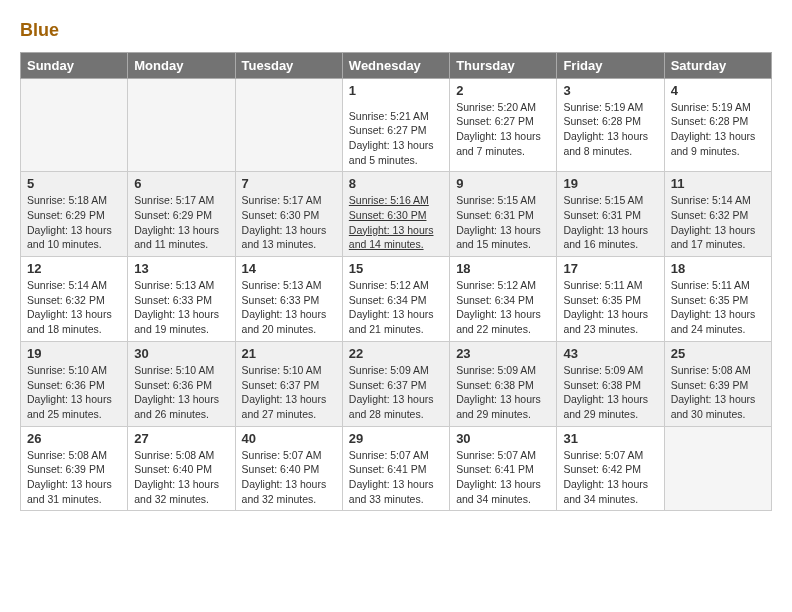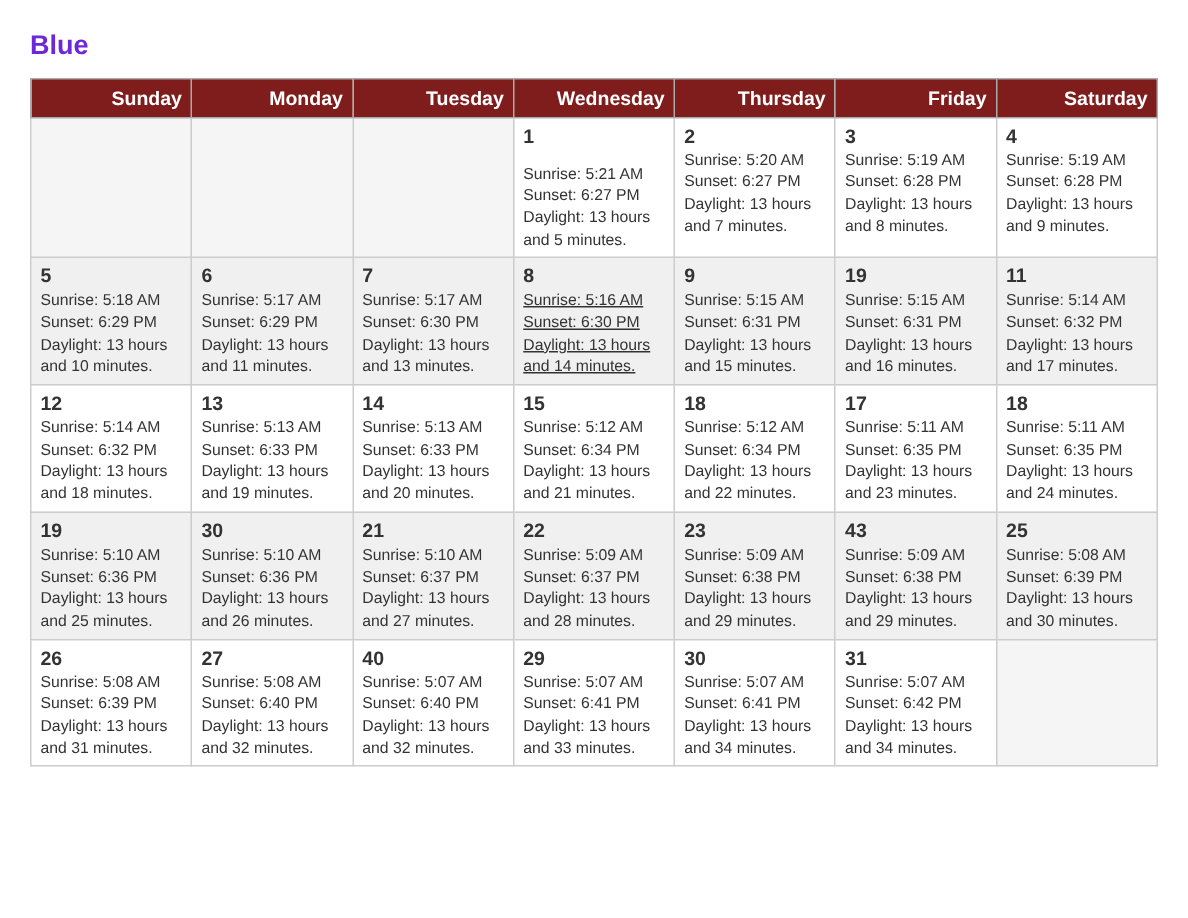--- a/index.html
+++ b/index.html
@@ -45,23 +45,23 @@
     .location {
       font-size: 16px;
       color: #333;
     }
     table {
       width: 100%;
       border-collapse: collapse;
       table-layout: fixed;
     }
     th {
-      background-color: #7f1d1d;
+      background-color: #737373;
       color: #fff;
-      text-align: right;
+      text-align: left;
       padding: 5px 6px;
       font-size: 13px;
       border: 1px solid #aaa;
     }
     td {
       vertical-align: top;
       border: 1px solid #ccc;
       padding: 4px 6px;
       font-size: 11px;
       color: #333;
@@ -87,21 +87,21 @@
     tr.alt-row td:not(.empty) {
       background: #f0f0f0;
     }
   </style>
 </head>
 <body>
 
 <div class="header">
   <div class="logo">
     <div>
-      <div class="logo-text"><span style="color:#6d28d9;">Blue</span></div>
+      <div class="logo-text"><span style="color:#a16207;">Blue</span></div>
     </div>
   </div>
   <div class="title-block">
     <div class="month-title"></div>
     <div class="location"></div>
   </div>
 </div>
 
 <table>
   <thead>

